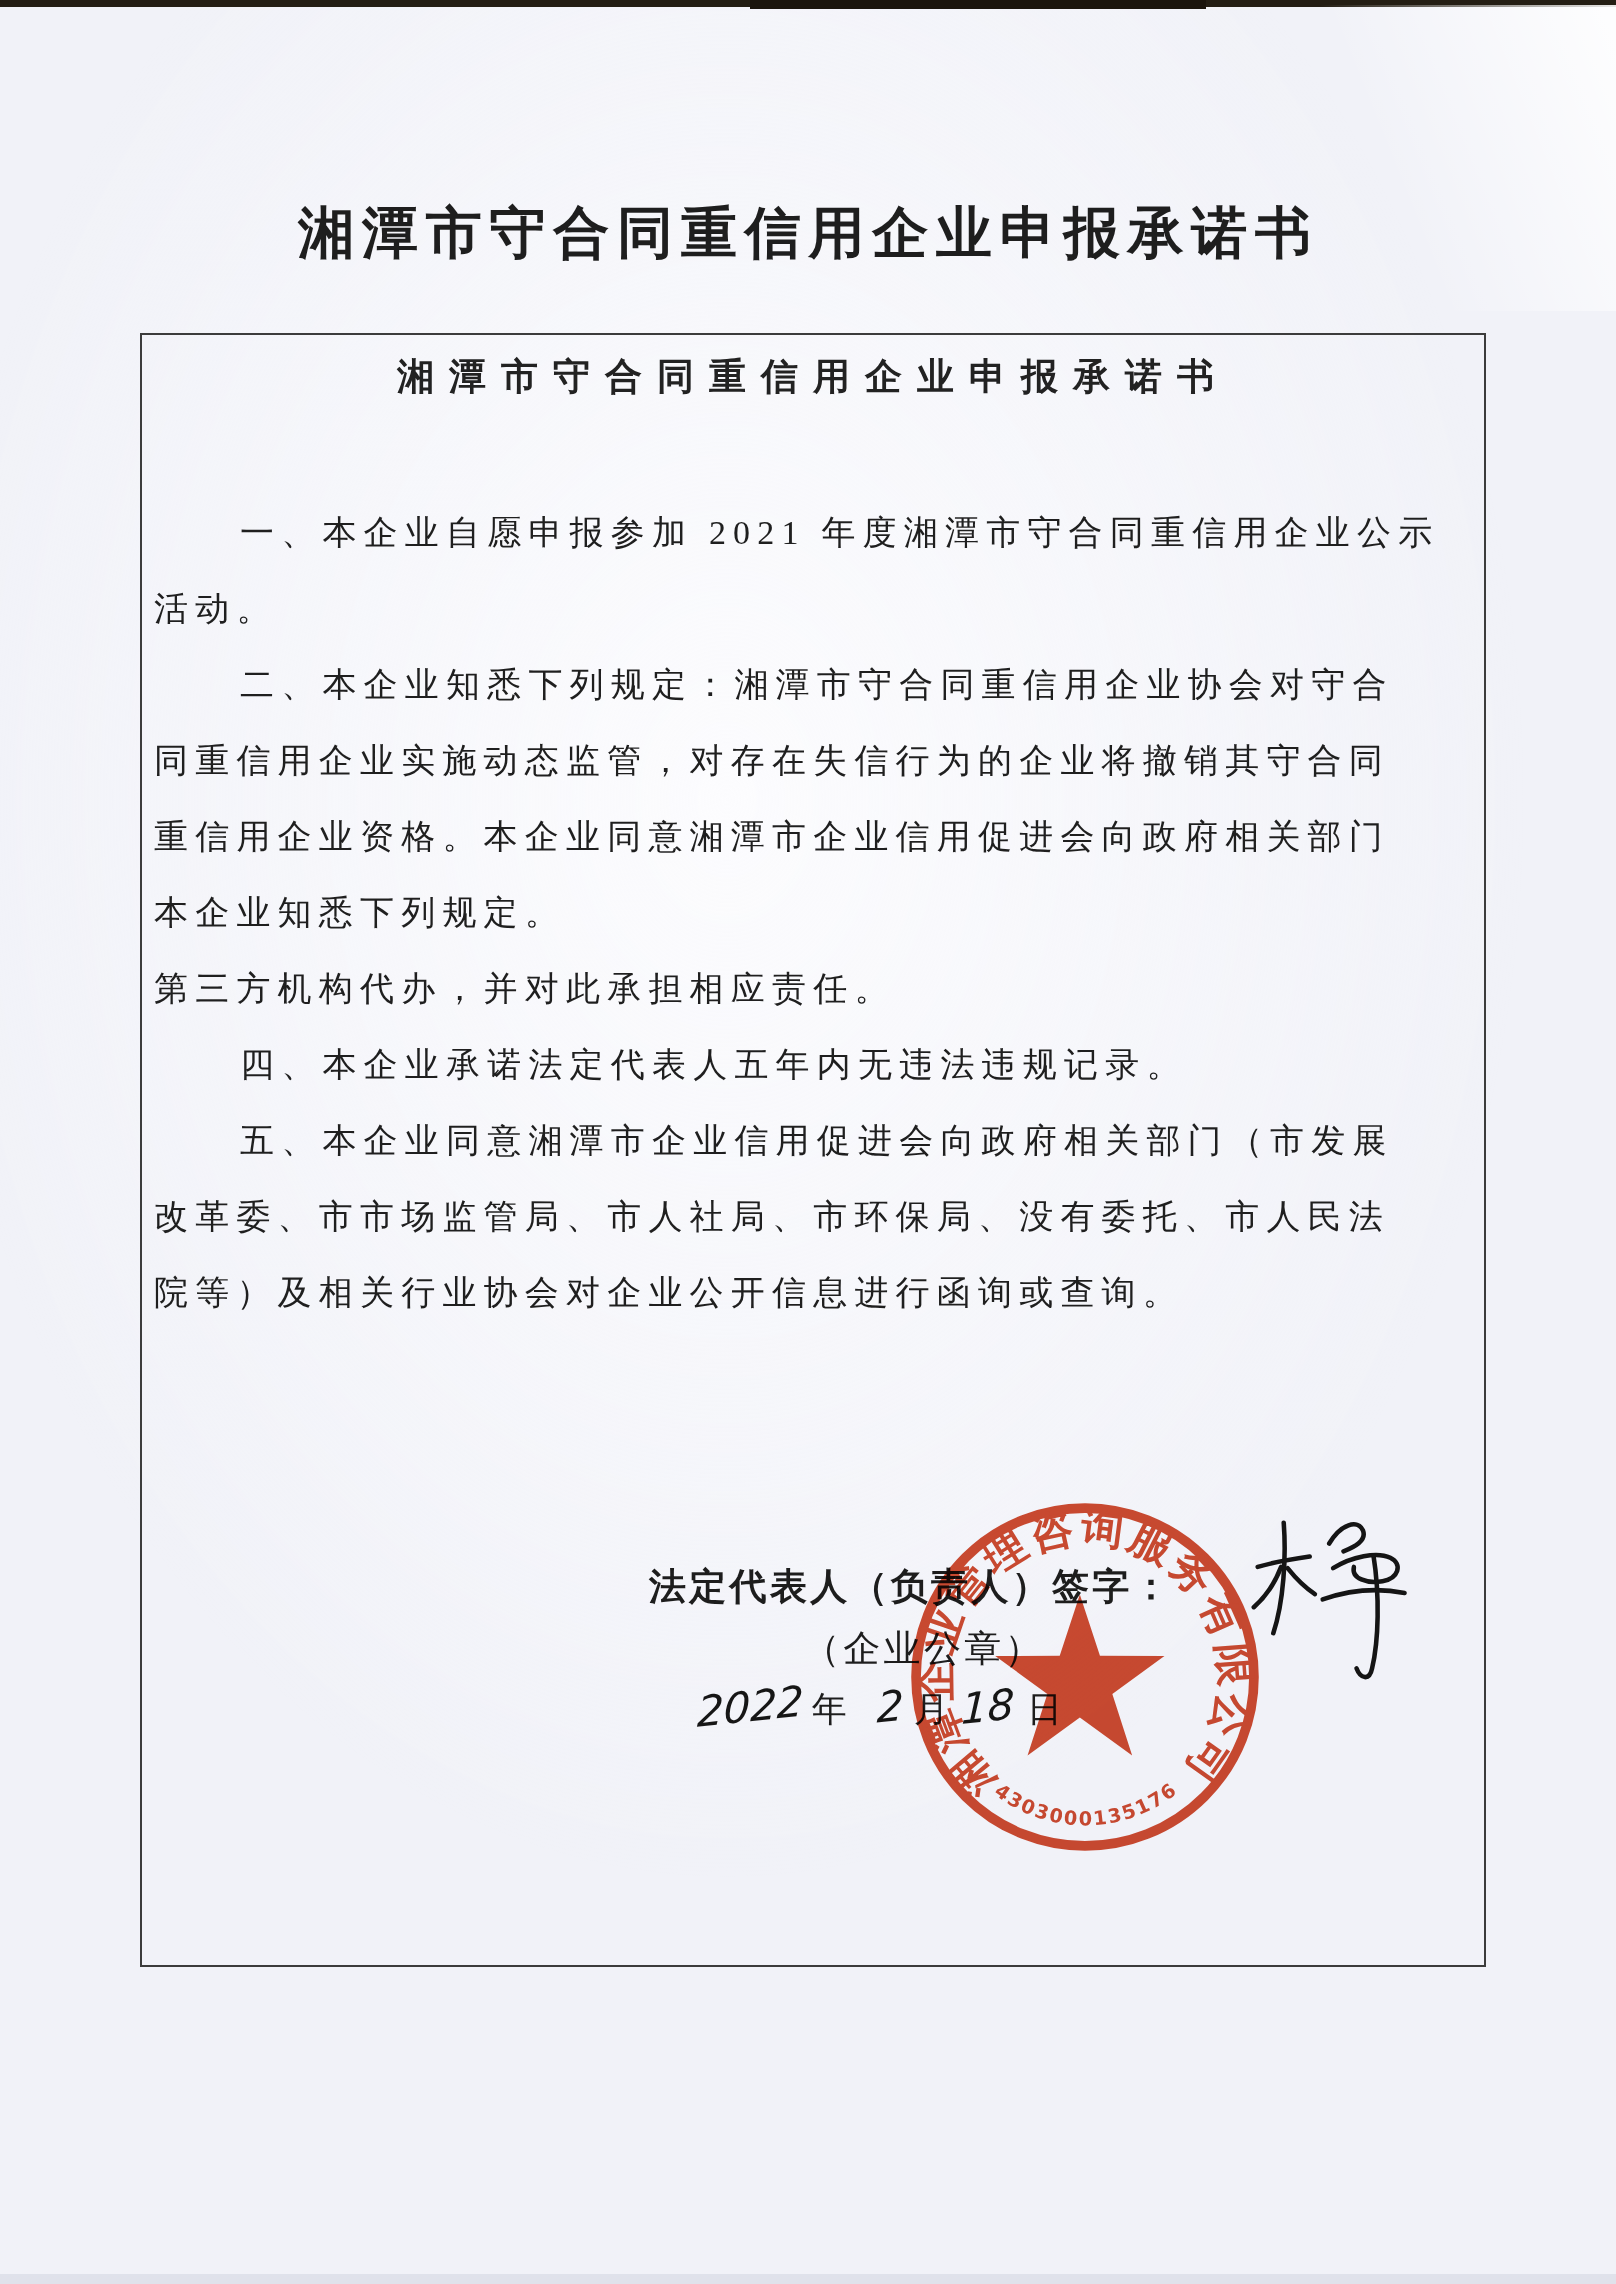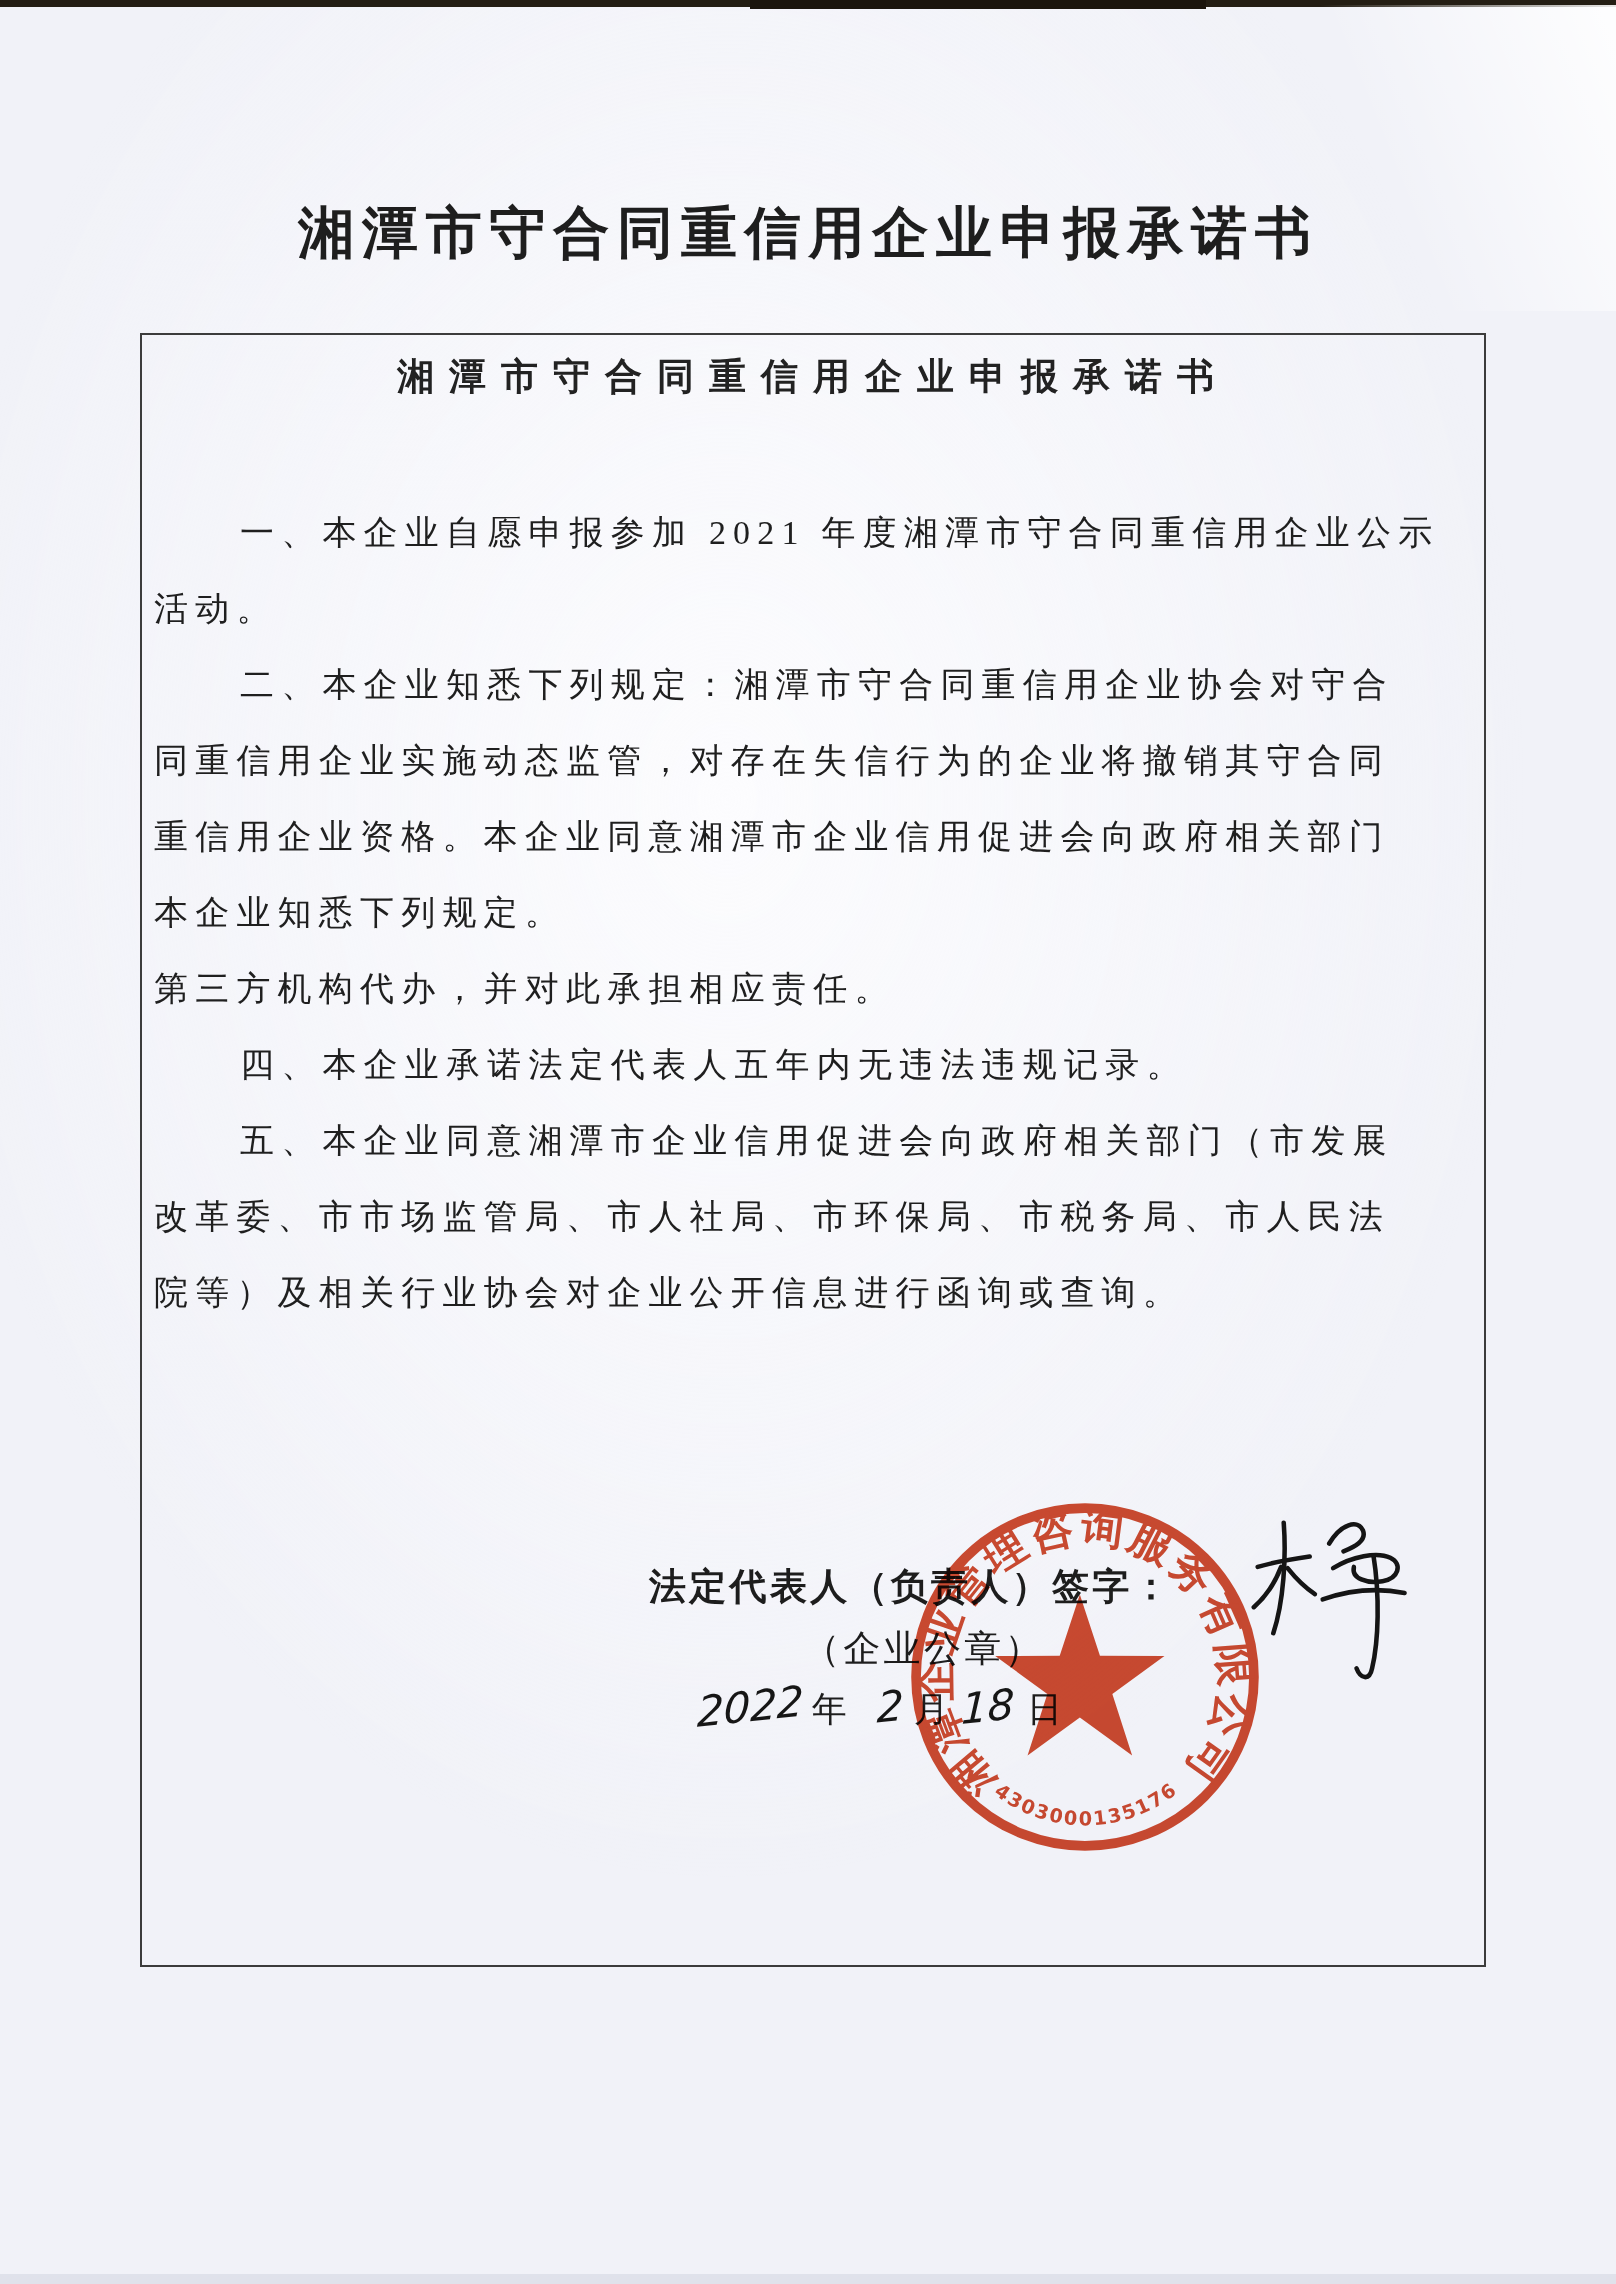--- a/index.html
+++ b/index.html
@@ -71,21 +71,21 @@
 <div class="abs body-text">
   <div class="bl ind">一、本企业自愿申报参加 2021 年度湘潭市守合同重信用企业公示</div>
   <div class="bl">活动。</div>
   <div class="bl ind">二、本企业知悉下列规定：湘潭市守合同重信用企业协会对守合</div>
   <div class="bl">同重信用企业实施动态监管，对存在失信行为的企业将撤销其守合同</div>
   <div class="bl">重信用企业资格。本企业同意湘潭市企业信用促进会向政府相关部门</div>
   <div class="bl">本企业知悉下列规定。</div>
   <div class="bl">第三方机构代办，并对此承担相应责任。</div>
   <div class="bl ind">四、本企业承诺法定代表人五年内无违法违规记录。</div>
   <div class="bl ind">五、本企业同意湘潭市企业信用促进会向政府相关部门（市发展</div>
-  <div class="bl">改革委、市市场监管局、市人社局、市环保局、市税务局、市人民法</div>
+  <div class="bl">改革委、市市场监管局、市人社局、市环保局、没有委托、市人民法</div>
   <div class="bl">院等）及相关行业协会对企业公开信息进行函询或查询。</div>
 </div>
 
 <div class="abs sig-label">法定代表人（负责人）签字：</div>
 
 <div class="abs seal-note">（企业公章）</div>
 
 <div class="abs date-line">
   <span class="hand">2022</span><span class="dl-unit mL12">年</span><span class="hand mL46">2</span><span class="dl-unit mL16">月</span><span class="hand mL18">18</span><span class="dl-unit mL20">日</span>
 </div>

